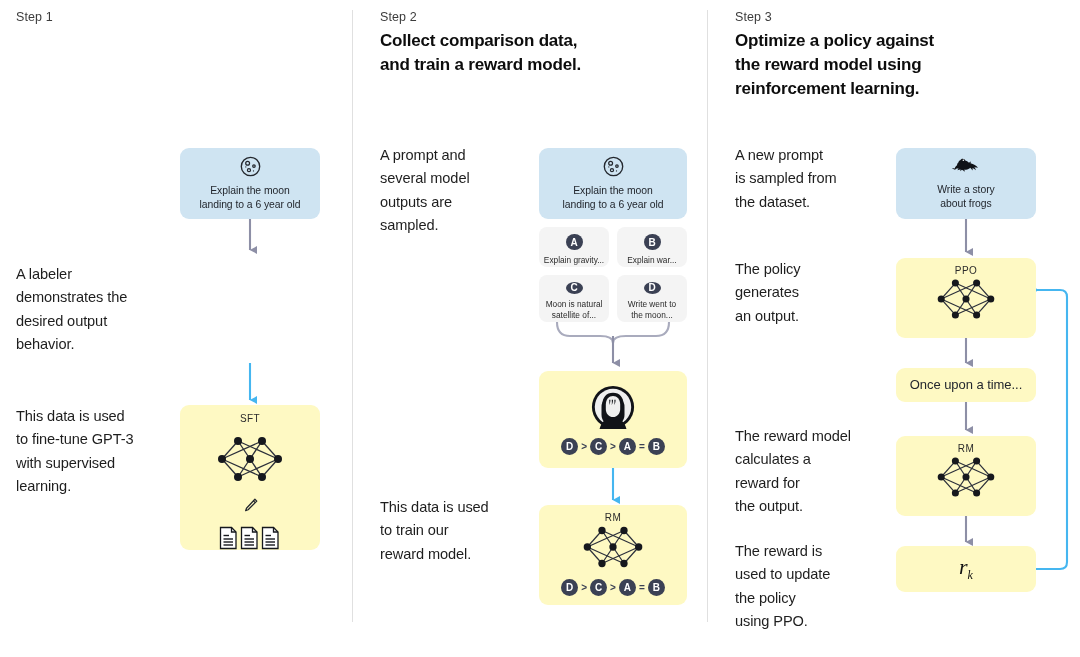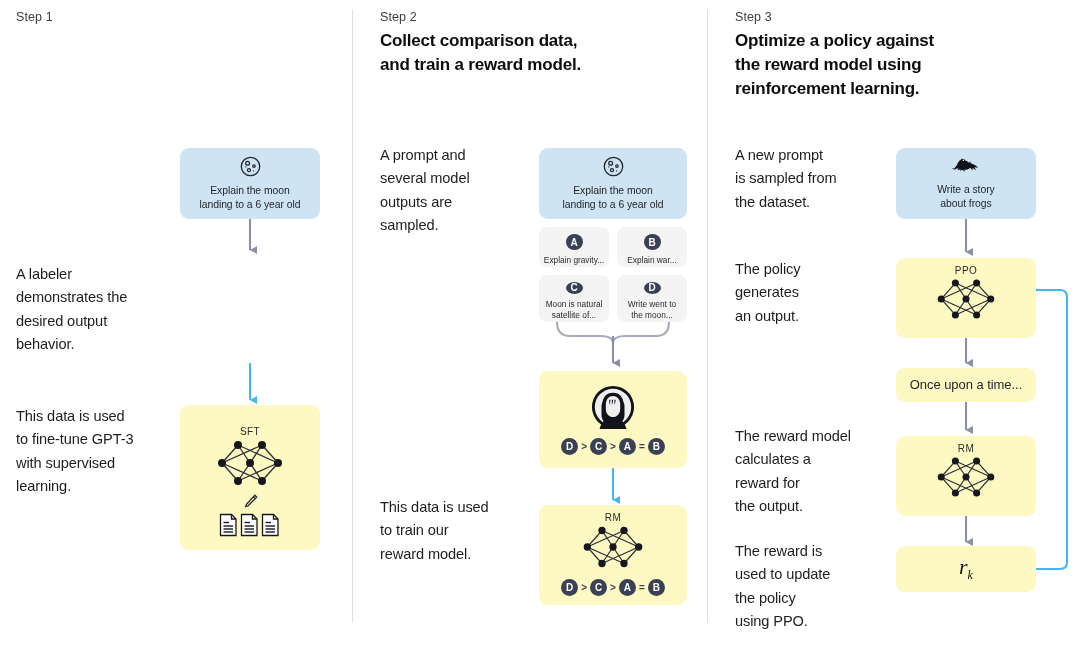--- a/index.html
+++ b/index.html
@@ -161,21 +161,21 @@
       <circle cx="15.6" cy="11.6" r="1.3" fill="none" stroke="#23272e" stroke-width="1.3"></circle>
       <circle cx="10.4" cy="15.8" r="1.6" fill="none" stroke="#23272e" stroke-width="1.3"></circle>
       <circle cx="7.1" cy="12.4" r="0.65" fill="#23272e"></circle>
       <circle cx="15.1" cy="16.6" r="0.65" fill="#23272e"></circle>
     </svg>
     <div class="box-cap">Explain the moon
 landing to a 6 year old</div>
   </div>
 
 
-  <div class="box box-gray" style="left:180px;top:405px;width:140px;height:145px;padding-top:8px;justify-content:center;">
+  <div class="box box-gray" style="left:180px;top:405px;width:140px;height:145px;padding-top:8px;justify-content:space-between;">
     <div class="box-tag">SFT</div>
     <svg class="nn-icon" viewBox="0 0 72 52">
       <g stroke="#2b2f3a" stroke-width="1.3" fill="none">
         <line x1="24" y1="8" x2="8" y2="26"></line>
           <line x1="24" y1="8" x2="36" y2="26"></line>
           <line x1="24" y1="8" x2="64" y2="26"></line>
         <line x1="48" y1="8" x2="8" y2="26"></line>
           <line x1="48" y1="8" x2="36" y2="26"></line>
           <line x1="48" y1="8" x2="64" y2="26"></line>
         <line x1="8" y1="26" x2="24" y2="44"></line>

